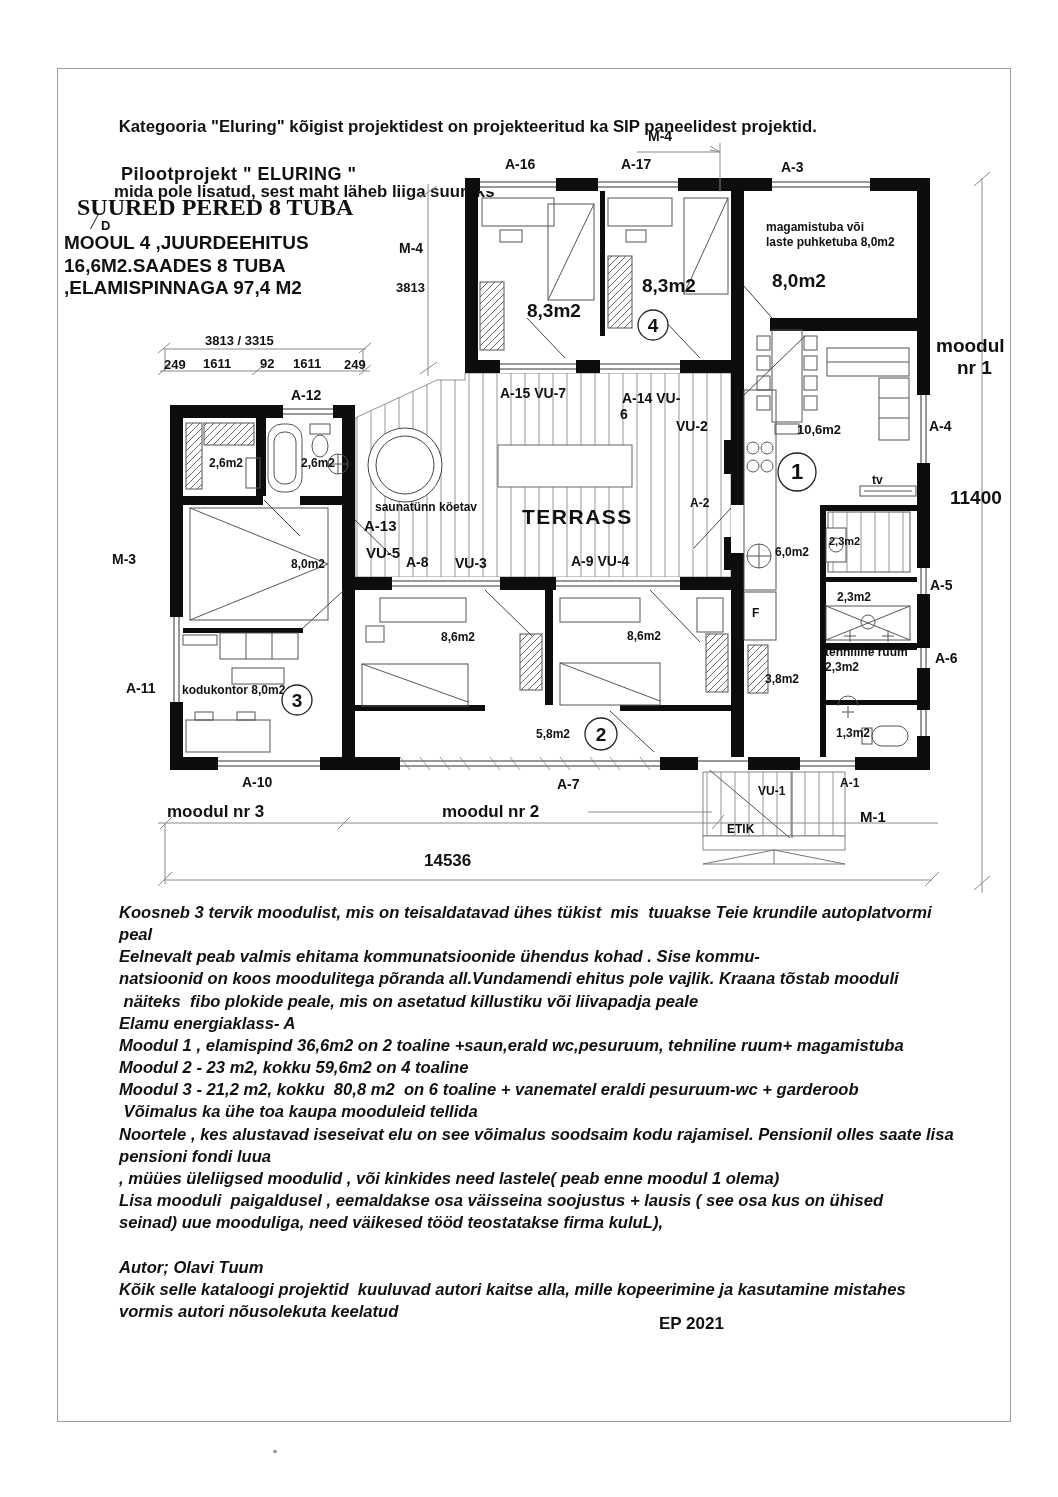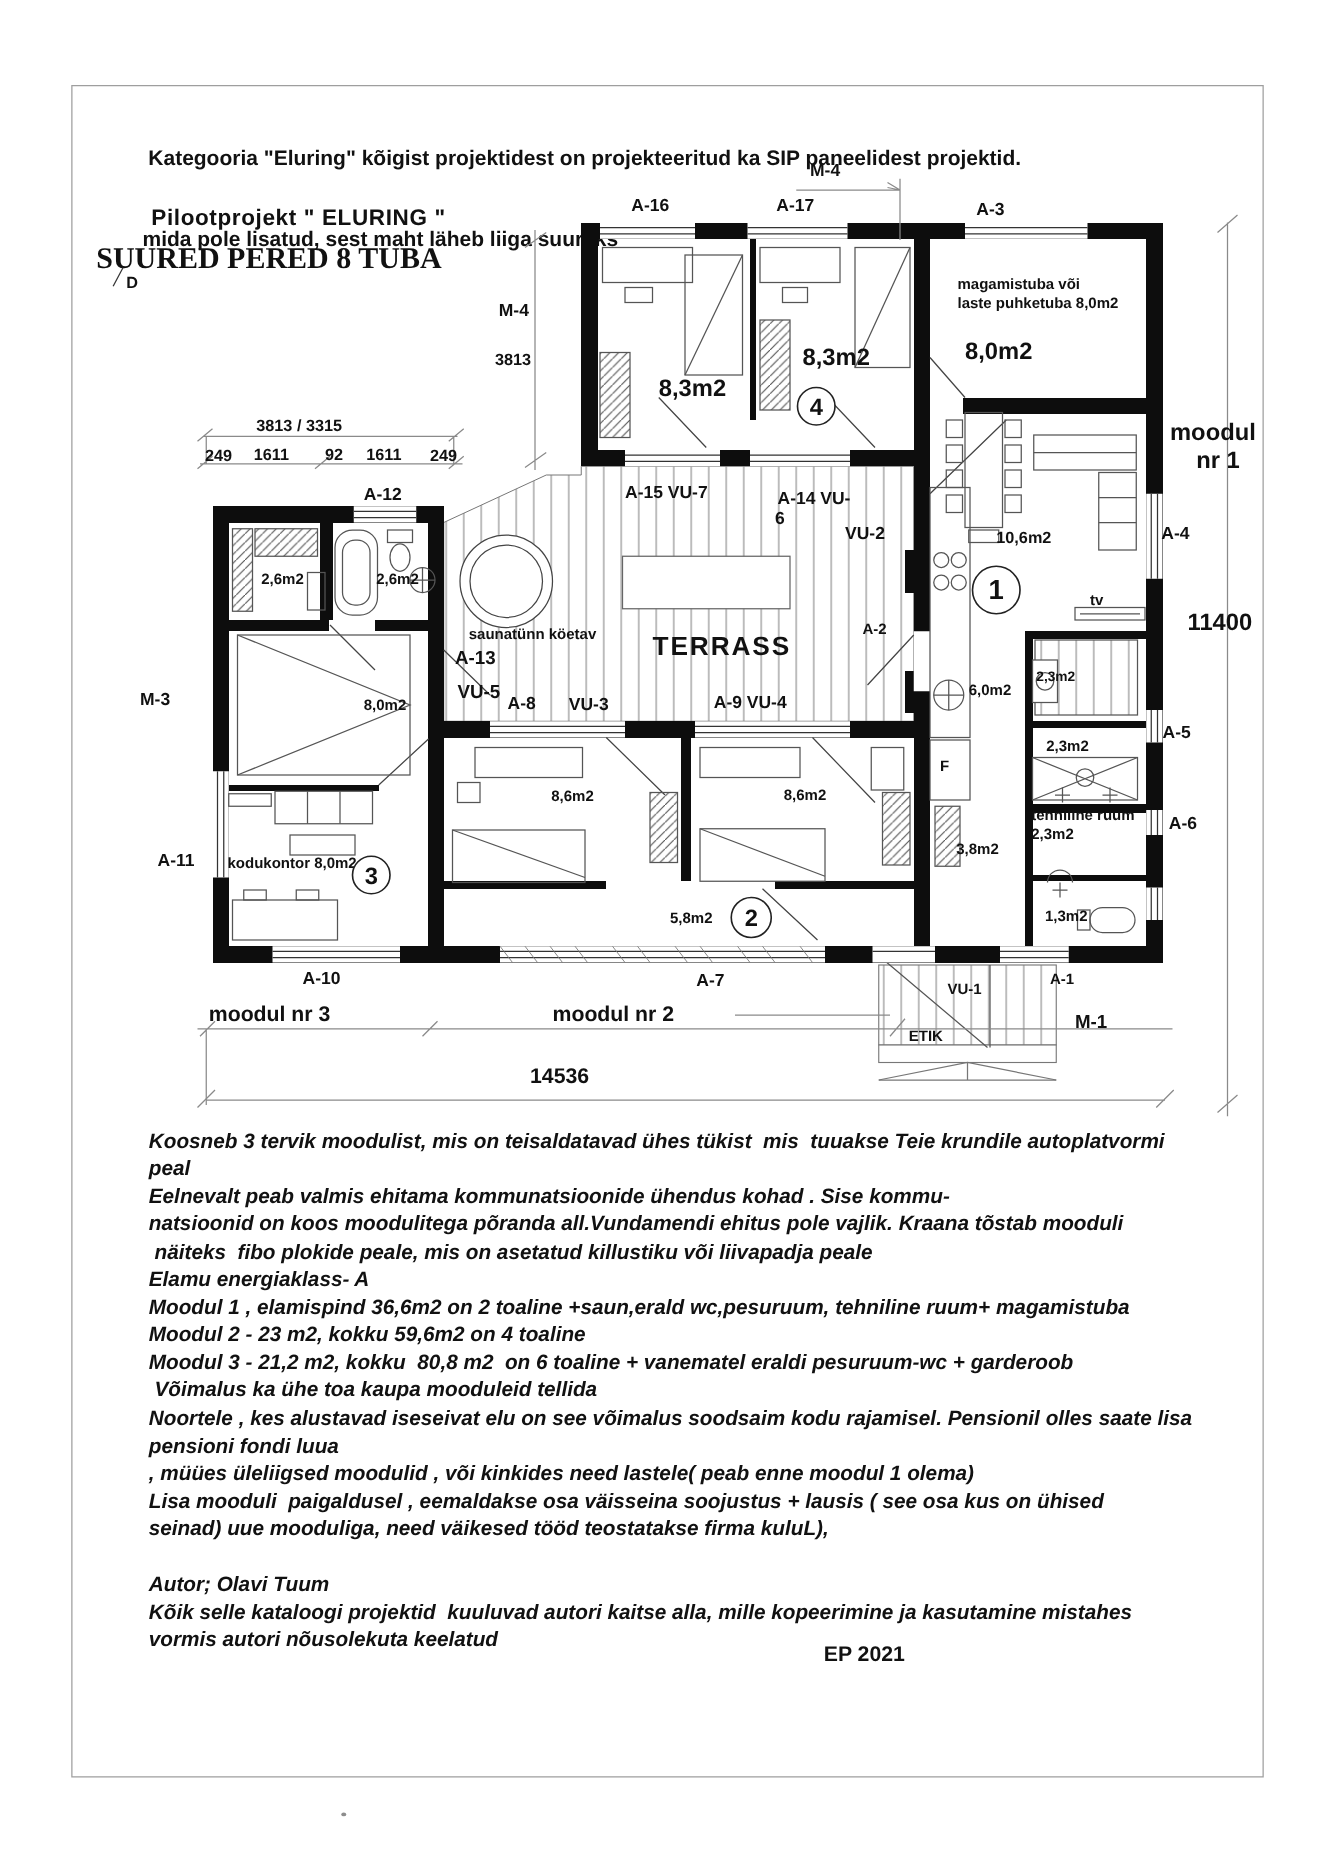--- a/index.html
+++ b/index.html
@@ -30,20 +30,23 @@
   <div class="frame"></div>
 
   <div class="header">
     <div> Kategooria "Eluring" kõigist projektidest on projekteeritud ka SIP paneelidest projektid.</div>
     <div>mida pole lisatud, sest maht läheb liiga suureks</div>
   </div>
 
   <div class="proj">Pilootprojekt " ELURING "</div>
   <div class="subtl">SUURED PERED 8 TUBA</div>
   <div class="dnote">D</div>
+  <div class="mtitle">MOOUL 4 ,JUURDEEHITUS
+16,6M2.SAADES 8 TUBA
+,ELAMISPINNAGA 97,4 M2</div>
 
   <svg class="plan" width="1058" height="900" viewBox="0 0 1058 900">
     <defs>
       <pattern id="deck" width="14" height="14" patternUnits="userSpaceOnUse">
         <path d="M7 0 V14" stroke="#8a8a8a" stroke-width="0.9"></path>
       </pattern>
       <pattern id="hatch" width="7" height="7" patternUnits="userSpaceOnUse">
         <path d="M0 7 L7 0" stroke="#555" stroke-width="0.9"></path>
       </pattern>
     </defs>

